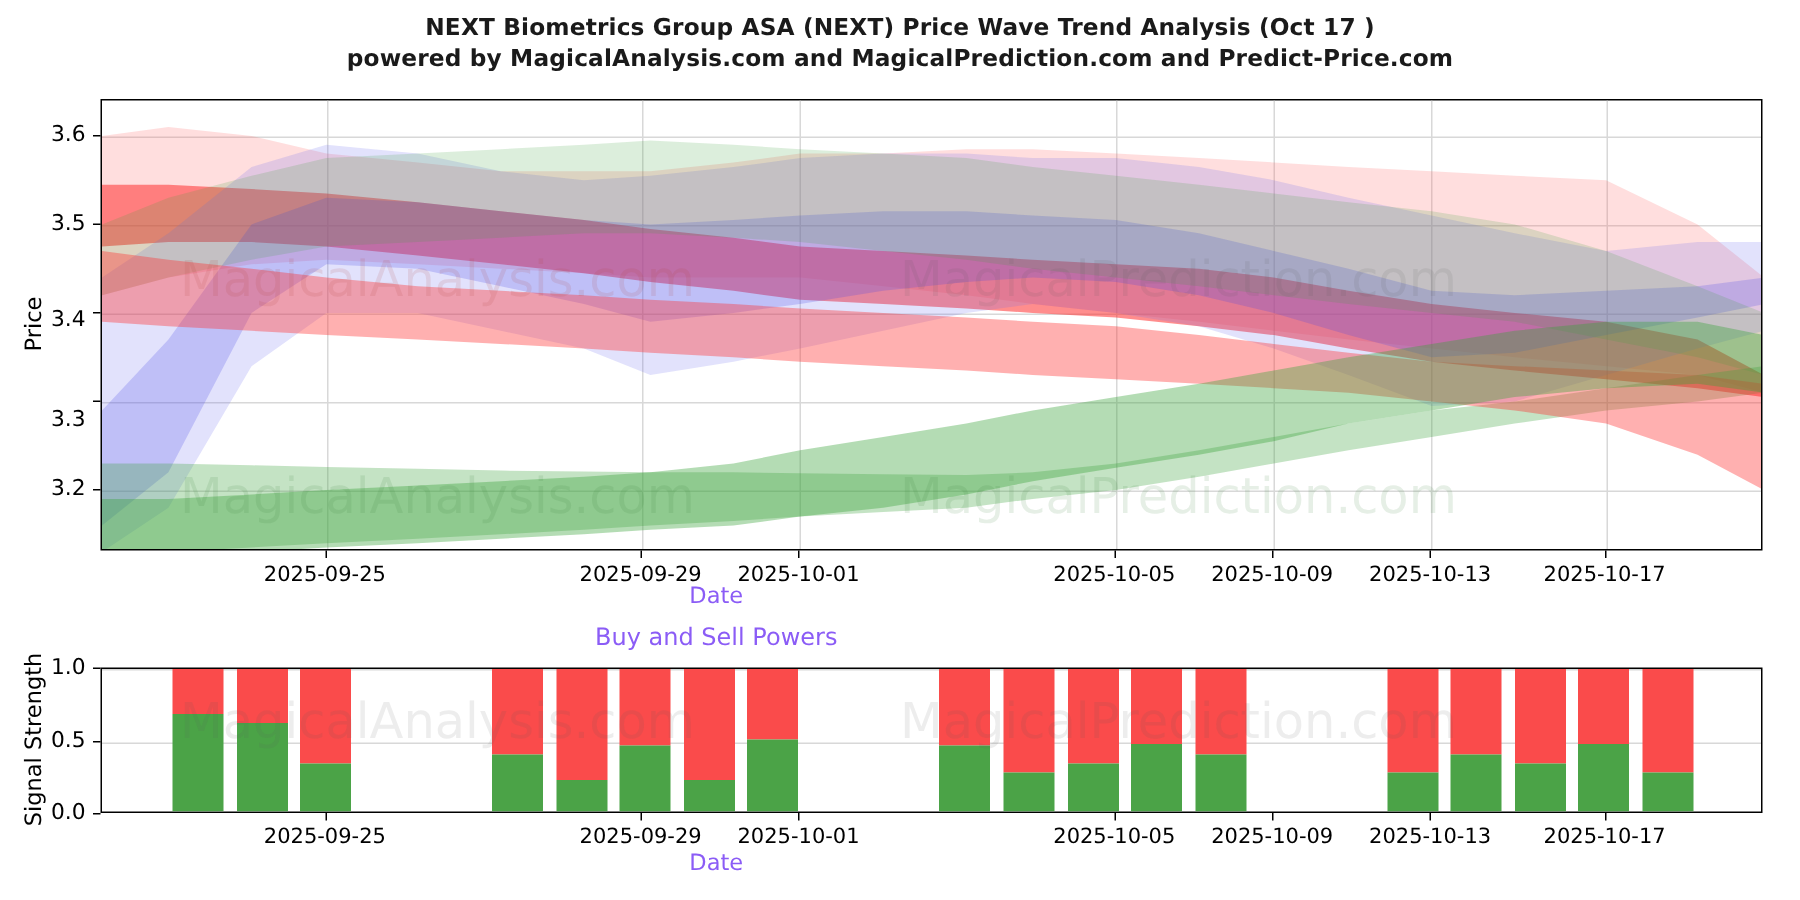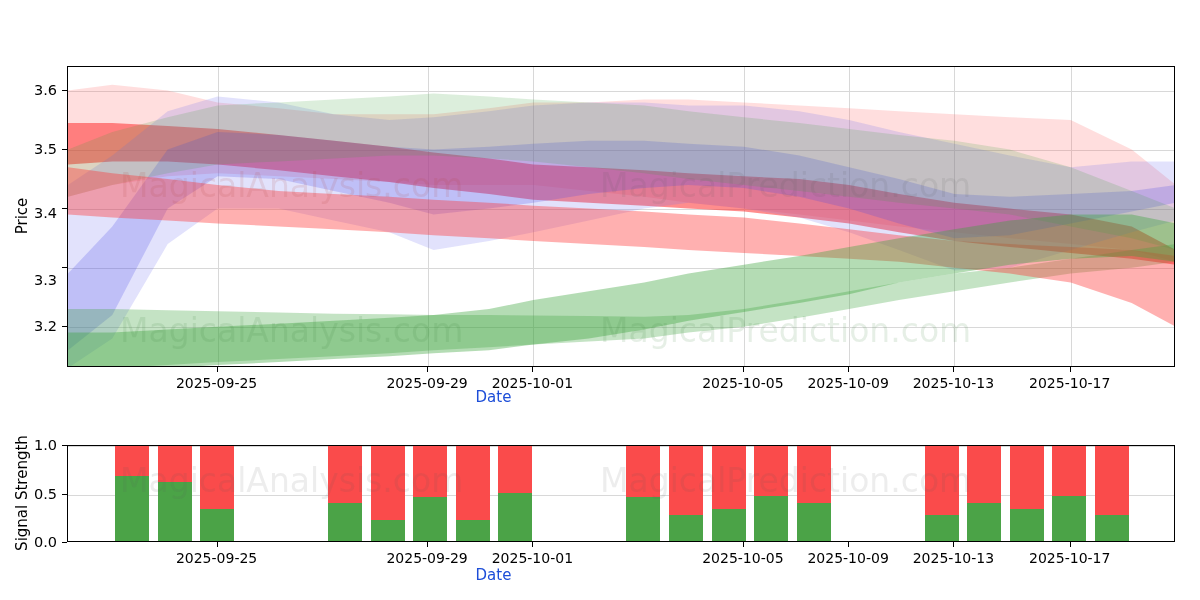--- a/index.html
+++ b/index.html
@@ -34,23 +34,23 @@
     line-height: 20px;
     color: #1a1a1a;
   }
   #title-line1 { top: 8px; }
   #title-line2 { top: 29px; }
 
   .axes-title {
     position: absolute;
     text-align: center;
     font-size: 15px;
-    color: #1d4ed8;
+    color: #8b5cf6;
     width: 955px;
-    left: 16px;
+    left: 0;
   }
 
   
   .axes {
     position: absolute;
     box-sizing: border-box;
     border: 1.4px solid #000000;
     background: #ffffff;
     overflow: hidden;
   }
@@ -140,20 +140,22 @@
   .bar-buy {
     position: absolute;
     left: 0; right: 0; bottom: 0;
   }
 </style>
 </head>
 <body>
 
 <div id="figure">
 
+  <div class="fig-title" id="title-line1">NEXT Biometrics Group ASA (NEXT) Price Wave Trend Analysis (Oct 17 )</div>
+  <div class="fig-title" id="title-line2">powered by MagicalAnalysis.com and MagicalPrediction.com and Predict-Price.com</div>
 
   <div class="axes" id="axes-price">
       <div class="gridline-h" style="top: 260px;"></div>
       <div class="gridline-h" style="top: 201px;"></div>
       <div class="gridline-h" style="top: 142px;"></div>
       <div class="gridline-h" style="top: 83px;"></div>
       <div class="gridline-h" style="top: 24px;"></div>
       <div class="gridline-v" style="left: 150px;"></div>
       <div class="gridline-v" style="left: 360px;"></div>
       <div class="gridline-v" style="left: 465px;"></div>
@@ -196,20 +198,21 @@
       <div class="ticklabel-x" style="left: 848.14px; top: 375px;">2025-10-09</div>
       <div class="tick-mark-x" style="left: 848px; top: 367px;"></div>
       <div class="ticklabel-x" style="left: 953.4px; top: 375px;">2025-10-13</div>
       <div class="tick-mark-x" style="left: 953px; top: 367px;"></div>
       <div class="ticklabel-x" style="left: 1069.74px; top: 375px;">2025-10-17</div>
       <div class="tick-mark-x" style="left: 1070px; top: 367px;"></div>
     </div>
   <div class="axis-label-y" id="price-ylabel" style="left: -38px; top: 206.5px; width: 120px;">Price</div>
   <div class="axes-title" id="price-xlabel" style="top:388px;">Date</div>
 
+  <div class="axes-title" id="signal-title" style="top:415px; font-size:16px;">Buy and Sell Powers</div>
   <div class="axes" id="axes-signal">
       <div class="gridline-h" style="top: 49px;"></div>
       <div class="gridline-h" style="top: 0px;"></div>
       <div class="bar-stack" style="left: 46.9px; width: 34.1px; height: 97px;">
         <div class="bar-sell" style="height: 32px; background: rgb(250, 75, 75);"></div>
         <div class="bar-buy" style="height: 65px; background: rgb(75, 163, 71);"></div>
       </div>
       <div class="bar-stack" style="left: 89.5px; width: 34.1px; height: 97px;">
         <div class="bar-sell" style="height: 37.8px; background: rgb(250, 75, 75);"></div>
         <div class="bar-buy" style="height: 59.2px; background: rgb(75, 163, 71);"></div>

